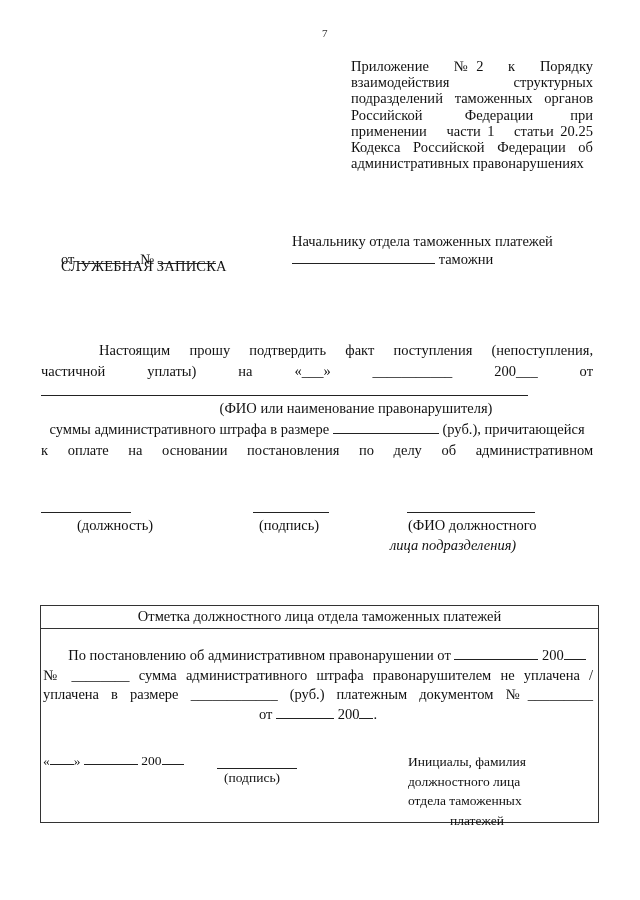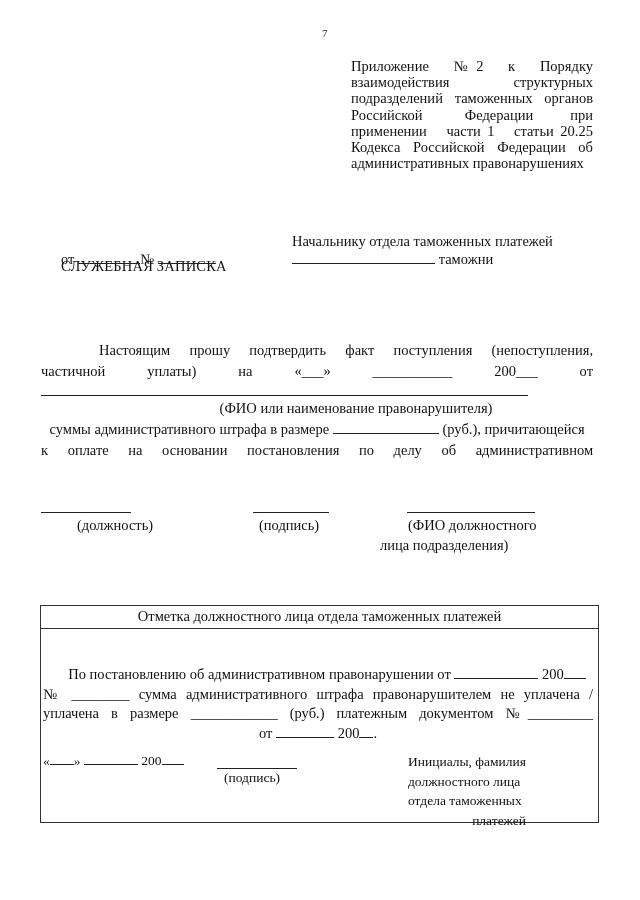--- a/index.html
+++ b/index.html
@@ -119,27 +119,27 @@
   </span>
 </div>
 
 <div class="sig-line" style="left:41px; top:512px; width:90px;"></div>
 <div class="sig-line" style="left:253px; top:512px; width:76px;"></div>
 <div class="sig-line" style="left:407px; top:512px; width:128px;"></div>
 
 <div class="abs" style="left:41px; top:517px;margin-left:36px;">(должность)</div>
 <div class="abs" style="left:259px; top:517px;">(подпись)</div>
 <div class="abs" style="left:408px; top:517px;">(ФИО должностного</div>
-<div class="abs" style="left:380px; top:537px;">лица подразделения)</div>
+<div class="abs" style="left:390px; top:537px;font-style:italic;">лица подразделения)</div>
 
 <div class="mark-box">
   <div class="mark-header">Отметка должностного лица отдела таможенных платежей</div>
 
   <div class="box-para">
-    <span class="leftline" style="padding-left:18px;margin-top:19px;">
+    <span class="leftline" style="padding-left:18px;">
       <span>По постановлению об административном правонарушении от</span>
       <span class="blank" style="width:84px"></span>
       <span>200</span><span class="blank" style="width:22px"></span>
     </span>
     <span class="justline">
       <span>№</span>
       <span>________</span>
       <span>сумма</span>
       <span>административного</span>
       <span>штрафа</span>
@@ -170,15 +170,15 @@
     <span class="blank" style="width:54px"></span>
     <span>200</span><span class="blank" style="width:22px"></span>
   </div>
   <div class="sig-line" style="left:176px; top:162px; width:80px;"></div>
   <div class="abs small" style="left:183px; top:164px;">(подпись)</div>
 
   <div class="abs small" style="left:367px; top:146px; line-height:19.5px; text-align:left;">
     <div>Инициалы, фамилия</div>
     <div>должностного лица</div>
     <div>отдела таможенных</div>
-    <div style="padding-left:42px;text-align:right;">платежей</div>
+    <div style="padding-left:42px;">платежей</div>
   </div>
 </div>
 
 </body></html>

